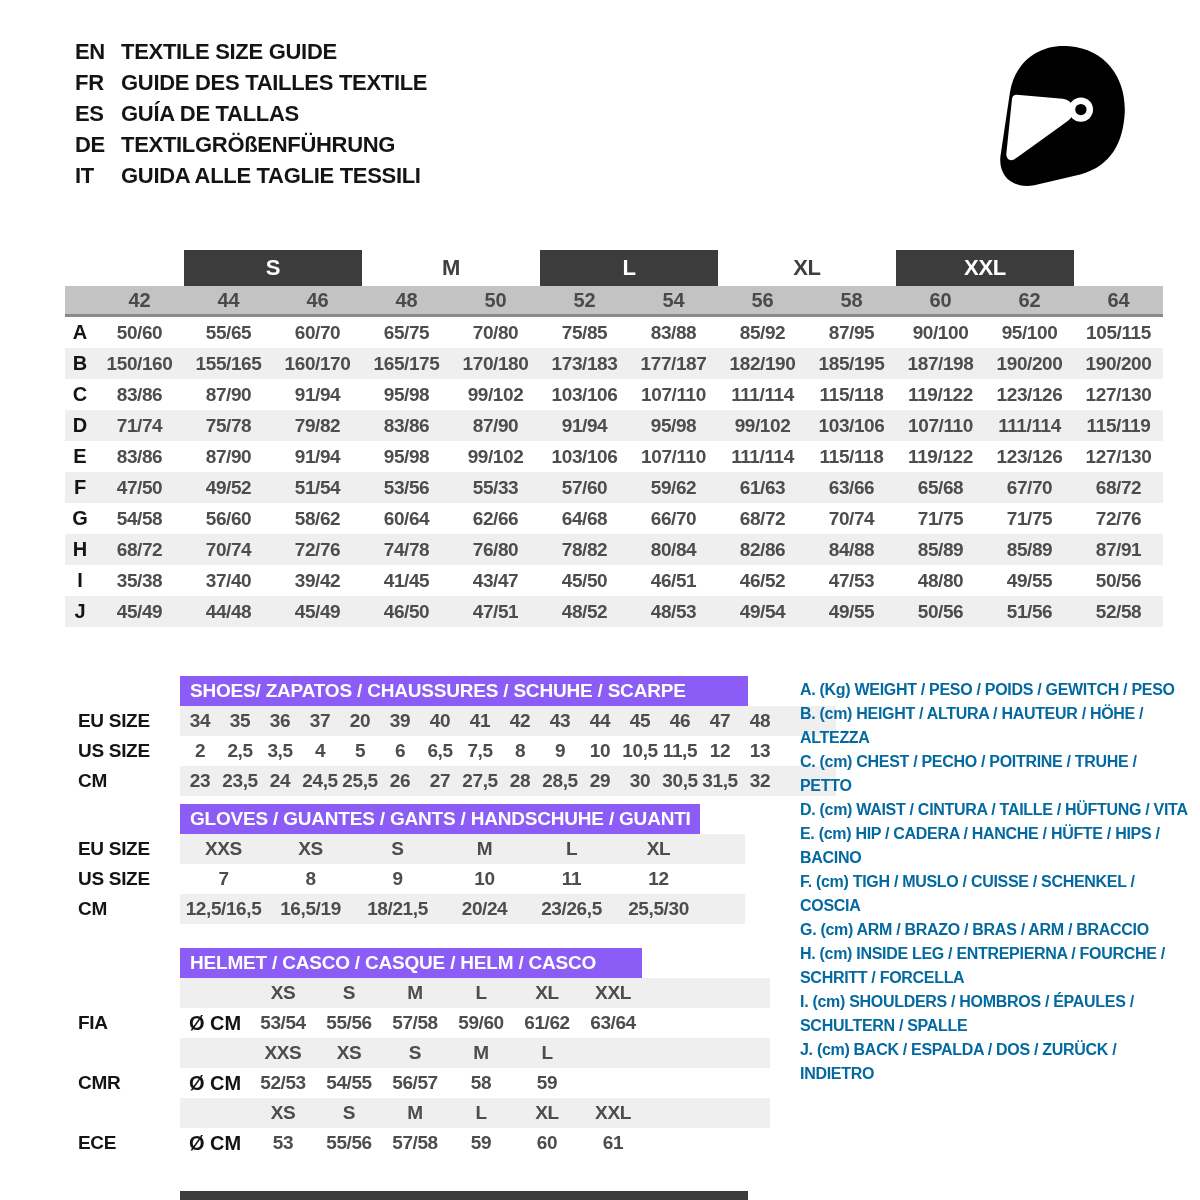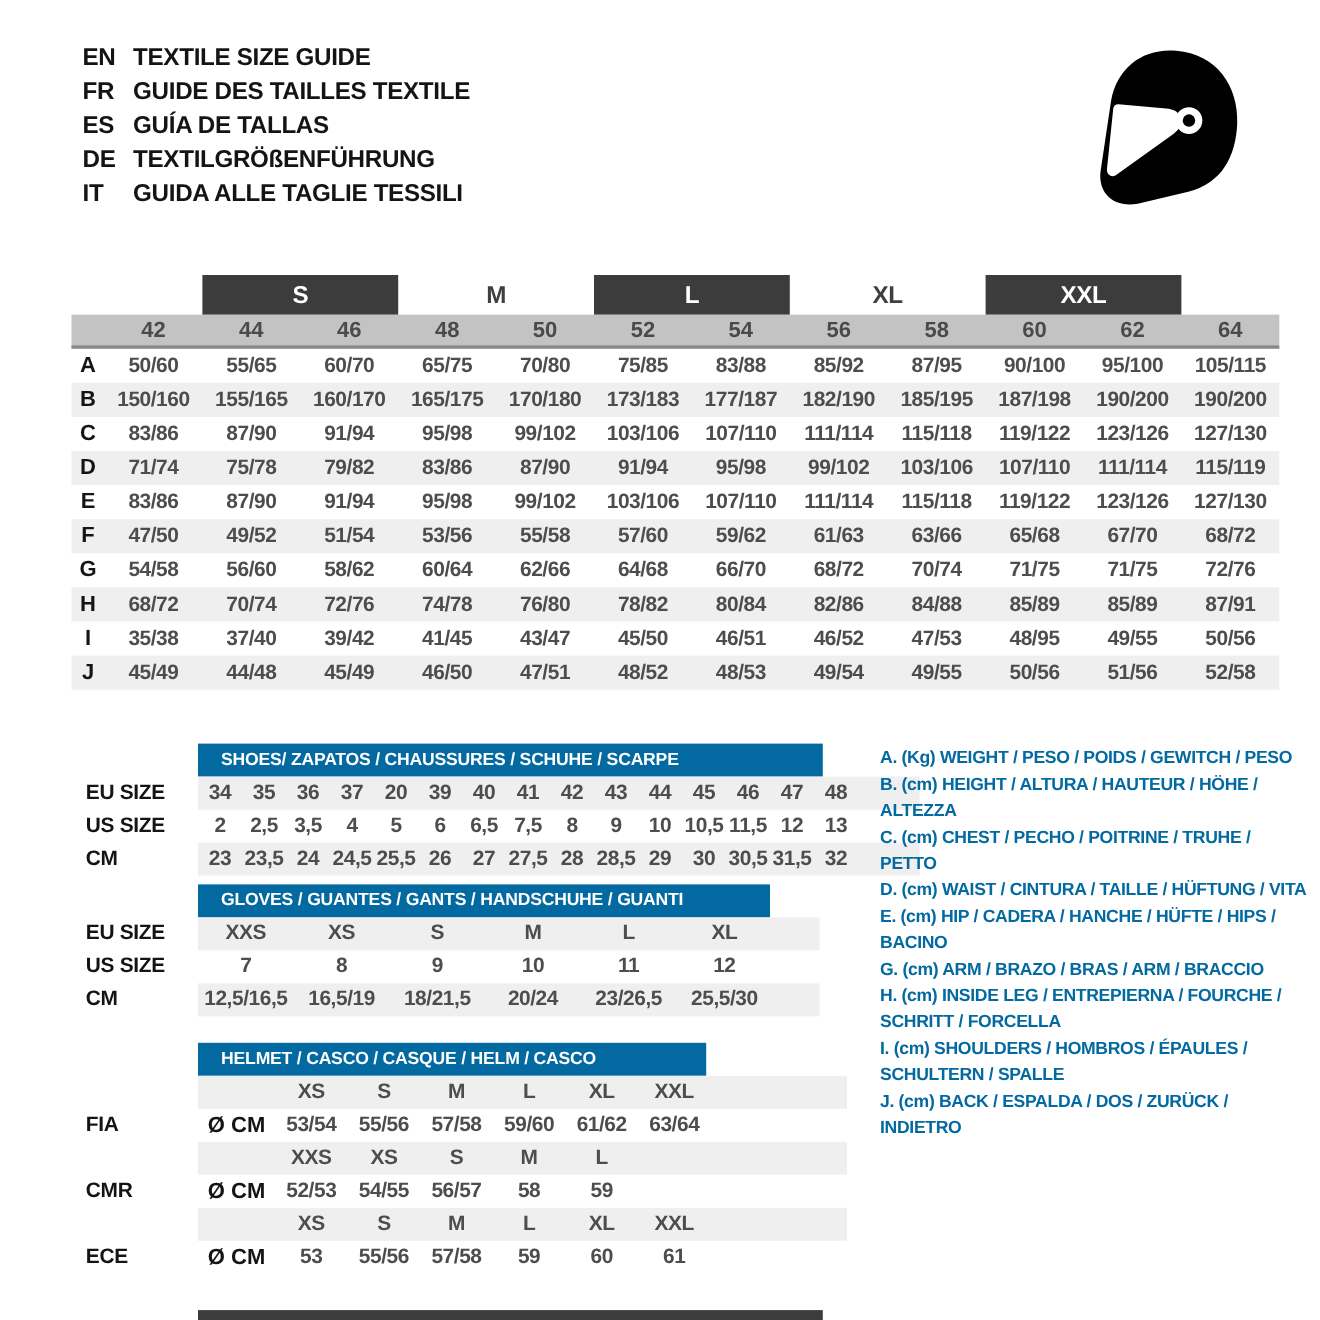--- a/index.html
+++ b/index.html
@@ -30,22 +30,22 @@
   .data-row.striped{background:#efefef;}
   .letter{color:#141414;font-size:20px;font-weight:bold;}
   .val{color:#4d4d4d;font-size:19px;font-weight:bold;letter-spacing:-0.4px;white-space:nowrap;}
 
   
   .section{position:absolute;left:65px;}
   .sec-row{display:flex;height:30px;}
   .sec-label{flex:0 0 115px;display:flex;align-items:center;padding-left:13px;
              box-sizing:border-box;font-size:19px;font-weight:bold;color:#141414;
              letter-spacing:-0.3px;white-space:nowrap;}
-  .sec-bar{height:30px;background:#0369a1;color:#ffffff;font-weight:bold;font-size:16px;
-           display:flex;align-items:center;padding-left:21px;box-sizing:border-box;
+  .sec-bar{height:30px;background:#8b5cf6;color:#ffffff;font-weight:bold;font-size:19px;
+           display:flex;align-items:center;padding-left:10px;box-sizing:border-box;
            letter-spacing:-0.2px;white-space:nowrap;}
   .bar-shoes{width:568px;}
   .bar-gloves{width:520px;}
   .bar-helmet{width:462px;text-align:center;}
   .shoes-grid{width:656px;display:grid;grid-template-columns:repeat(15,40px);}
   .gloves-grid{width:565px;display:grid;grid-template-columns:repeat(6,87px);}
   .helm-grid{width:590px;display:grid;grid-template-columns:70px repeat(6,66px);}
   .striped-bg{background:#efefef;}
 
   
@@ -193,21 +193,21 @@
           <div class="cell val">119/122</div>
           <div class="cell val">123/126</div>
           <div class="cell val">127/130</div>
         </div>
         <div class="grid13 data-row striped">
           <div class="cell letter">F</div>
           <div class="cell val">47/50</div>
           <div class="cell val">49/52</div>
           <div class="cell val">51/54</div>
           <div class="cell val">53/56</div>
-          <div class="cell val">55/58</div>
+          <div class="cell val">55/33</div>
           <div class="cell val">57/60</div>
           <div class="cell val">59/62</div>
           <div class="cell val">61/63</div>
           <div class="cell val">63/66</div>
           <div class="cell val">65/68</div>
           <div class="cell val">67/70</div>
           <div class="cell val">68/72</div>
         </div>
         <div class="grid13 data-row">
           <div class="cell letter">G</div>
@@ -243,21 +243,21 @@
           <div class="cell letter">I</div>
           <div class="cell val">35/38</div>
           <div class="cell val">37/40</div>
           <div class="cell val">39/42</div>
           <div class="cell val">41/45</div>
           <div class="cell val">43/47</div>
           <div class="cell val">45/50</div>
           <div class="cell val">46/51</div>
           <div class="cell val">46/52</div>
           <div class="cell val">47/53</div>
-          <div class="cell val">48/95</div>
+          <div class="cell val">48/80</div>
           <div class="cell val">49/55</div>
           <div class="cell val">50/56</div>
         </div>
         <div class="grid13 data-row striped">
           <div class="cell letter">J</div>
           <div class="cell val">45/49</div>
           <div class="cell val">44/48</div>
           <div class="cell val">45/49</div>
           <div class="cell val">46/50</div>
           <div class="cell val">47/51</div>
@@ -463,20 +463,21 @@
         </div>
       </div>
   </div>
 
   <div class="legend">
       <div class="legend-item">A. (Kg) WEIGHT / PESO / POIDS / GEWITCH / PESO</div>
       <div class="legend-item">B. (cm) HEIGHT / ALTURA / HAUTEUR / HÖHE / ALTEZZA</div>
       <div class="legend-item">C. (cm) CHEST / PECHO / POITRINE / TRUHE / PETTO</div>
       <div class="legend-item">D. (cm) WAIST / CINTURA / TAILLE / HÜFTUNG / VITA</div>
       <div class="legend-item">E. (cm) HIP / CADERA / HANCHE / HÜFTE / HIPS /  BACINO</div>
+      <div class="legend-item">F. (cm) TIGH / MUSLO / CUISSE / SCHENKEL / COSCIA</div>
       <div class="legend-item">G. (cm) ARM  / BRAZO / BRAS / ARM / BRACCIO</div>
       <div class="legend-item">H. (cm) INSIDE LEG / ENTREPIERNA / FOURCHE / SCHRITT / FORCELLA</div>
       <div class="legend-item">I.  (cm) SHOULDERS / HOMBROS / ÉPAULES / SCHULTERN / SPALLE</div>
       <div class="legend-item">J. (cm) BACK / ESPALDA / DOS / ZURÜCK / INDIETRO</div>
     </div>
 
   <div class="bottom-bar"></div>
 
 </div>
 

